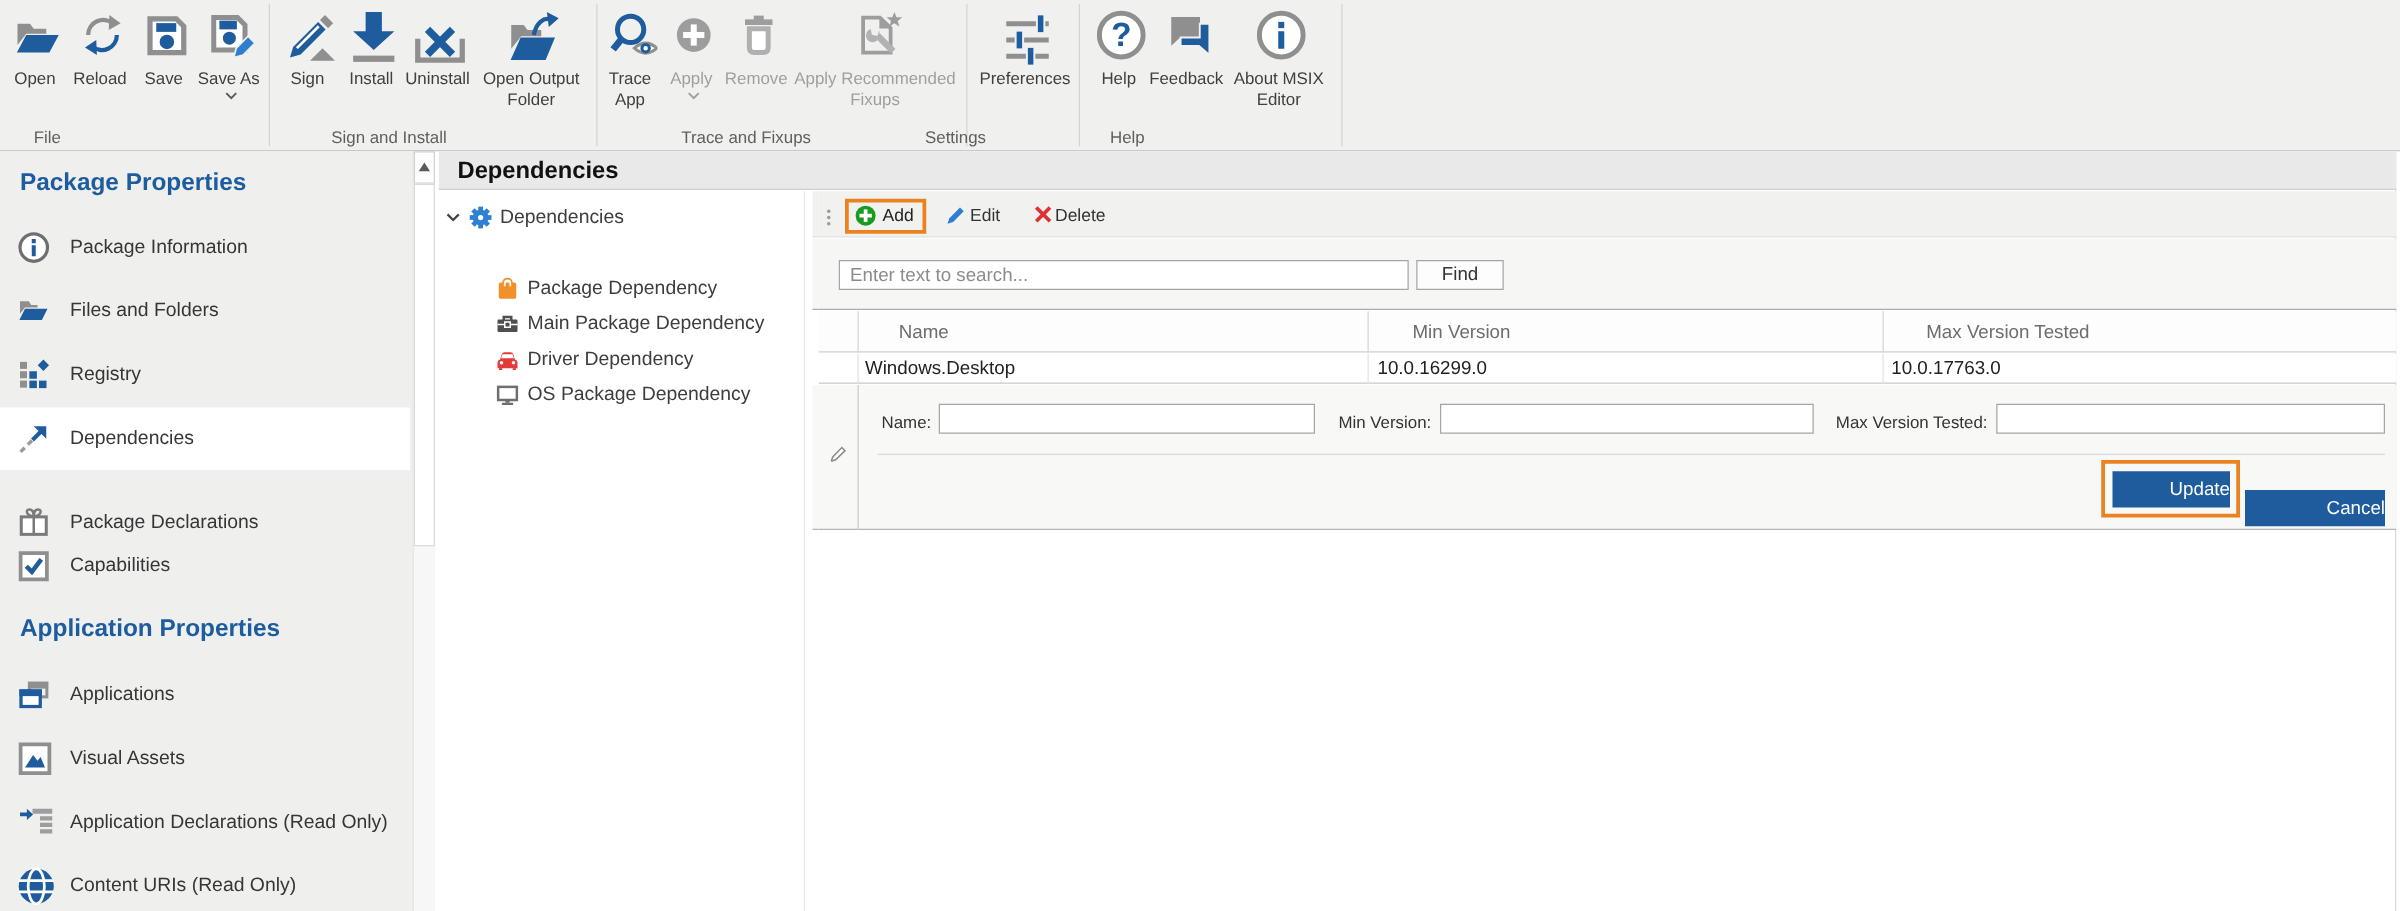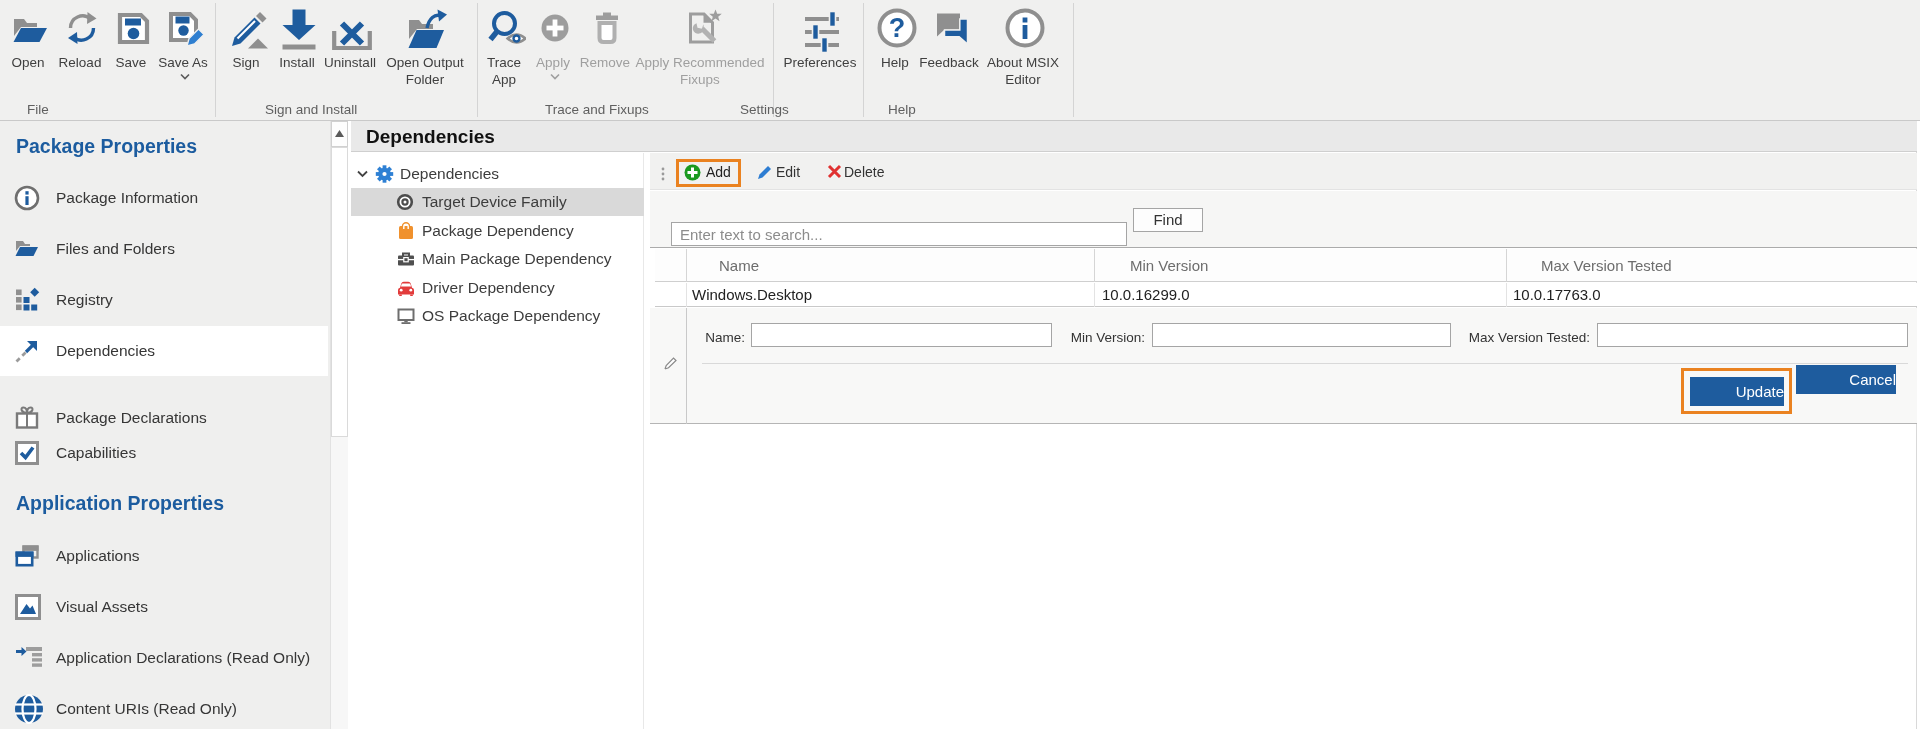--- a/index.html
+++ b/index.html
@@ -369,27 +369,20 @@
               <rect x="7.6" y="0.8" width="3.8" height="4" transform="rotate(45 9.5 9.5)"></rect>
               <rect x="7.6" y="14.2" width="3.8" height="4" transform="rotate(45 9.5 9.5)"></rect>
               <rect x="0.8" y="7.6" width="4" height="3.8" transform="rotate(45 9.5 9.5)"></rect>
               <rect x="14.2" y="7.6" width="4" height="3.8" transform="rotate(45 9.5 9.5)"></rect>
             </g>
           </g>
           <circle cx="9.5" cy="9.5" r="2.1" fill="#fff"></circle>
         </svg>
         <span class="txt" style="left:49px">Dependencies</span>
       </div>
-      <div class="trow" style="top:35px;background:#d9d9d9;height:28px">
-        <svg style="left:45px" width="18" height="18" viewBox="0 0 18 18">
-          <circle cx="9" cy="9" r="6.8" fill="#fff" stroke="#4d4d4d" stroke-width="2.6"></circle>
-          <circle cx="9" cy="9" r="2.6" fill="#fff" stroke="#4d4d4d" stroke-width="2.2"></circle>
-        </svg>
-        <span class="txt" style="left:71px">Target Device Family</span>
-      </div>
       <div class="trow" style="top:63.5px">
         <svg style="left:47px" width="16" height="18" viewBox="0 0 16 18">
           <rect x="1" y="4" width="14" height="13" rx="1.5" fill="#f0912d"></rect>
           <path d="M4.8,6.5 L4.8,4.2 A3.2,3.2 0 0 1 11.2,4.2 L11.2,6.5" fill="none" stroke="#f0912d" stroke-width="2"></path>
           <path d="M5.8,7 L5.8,4.4 A2.2,2.2 0 0 1 10.2,4.4 L10.2,7" fill="none" stroke="#fff" stroke-width="1.4"></path>
         </svg>
         <span class="txt" style="left:71px">Package Dependency</span>
       </div>
       <div class="trow" style="top:92px">
         <svg style="left:46px" width="18" height="18" viewBox="0 0 18 18">
@@ -440,21 +433,21 @@
         <svg style="position:absolute;left:102px;top:11px" width="16" height="16" viewBox="0 0 16 16">
           <polygon points="1,15 2.5,10.5 11,2 14,5 5.5,13.5 1,15" fill="#2d7dd2"></polygon>
         </svg>
         <span style="position:absolute;left:121px;top:11px;font-size:14px;color:#333">Edit</span>
         <svg style="position:absolute;left:172px;top:11px" width="15" height="15" viewBox="0 0 15 15">
           <path d="M2,2 L13,13 M13,2 L2,13" stroke="#e03131" stroke-width="3"></path>
         </svg>
         <span style="position:absolute;left:189px;top:11px;font-size:14px;color:#333">Delete</span>
       </div>
       <div id="rpsearch">
-        <div class="inp" style="left:16px;top:31px;width:456px;height:24px">
+        <div class="inp" style="left:16px;top:17px;width:456px;height:24px">
           <span style="position:absolute;left:8px;top:3px;font-size:15px;color:#8c8c8c">Enter text to search...</span>
         </div>
         <div id="findbtn" style="left:478px;top:17px;width:70px;height:24px;line-height:22px">Find</div>
       </div>
 
       <div class="abs" style="left:0;top:96px;width:1262px;height:33px;background:#fdfdfd;border-bottom:1px solid #cfcfcf">
         <div class="abs" style="left:31px;top:0;width:1px;height:33px;background:#d5d5d5"></div>
         <div class="abs" style="left:439px;top:0;width:1px;height:33px;background:#d5d5d5"></div>
         <div class="abs" style="left:851px;top:0;width:1px;height:33px;background:#d5d5d5"></div>
         <span class="hdr" style="left:36px;top:8px">Name</span>
@@ -477,17 +470,17 @@
         <div class="abs" style="left:31px;top:0;width:1px;height:116px;background:#c9c9c9"></div>
         <span class="flabel" style="left:0px;top:22px;width:90px">Name:</span>
         <div class="inp" style="left:96px;top:15px;width:301px;height:24px"></div>
         <span class="flabel" style="left:200px;top:22px;width:290px">Min Version:</span>
         <div class="inp" style="left:497px;top:15px;width:299px;height:24px"></div>
         <span class="flabel" style="left:600px;top:22px;width:335px">Max Version Tested:</span>
         <div class="inp" style="left:942px;top:15px;width:311px;height:24px"></div>
         <div class="abs" style="left:47px;top:55px;width:1206px;height:1px;background:#d9d9d9"></div>
         <div class="obox" style="left:1026px;top:60px;width:111px;height:46px"></div>
         <div class="btnblue" style="left:1035px;top:69px;width:94px;height:29px;line-height:29px">Update</div>
-        <div class="btnblue" style="left:1141px;top:57px;width:100px;height:29px;line-height:29px">Cancel</div>
+        <div class="btnblue" style="left:1141px;top:84px;width:112px;height:29px;line-height:29px">Cancel</div>
       </div>
     </div>
   </div>
 </div>
 
 </body></html>

